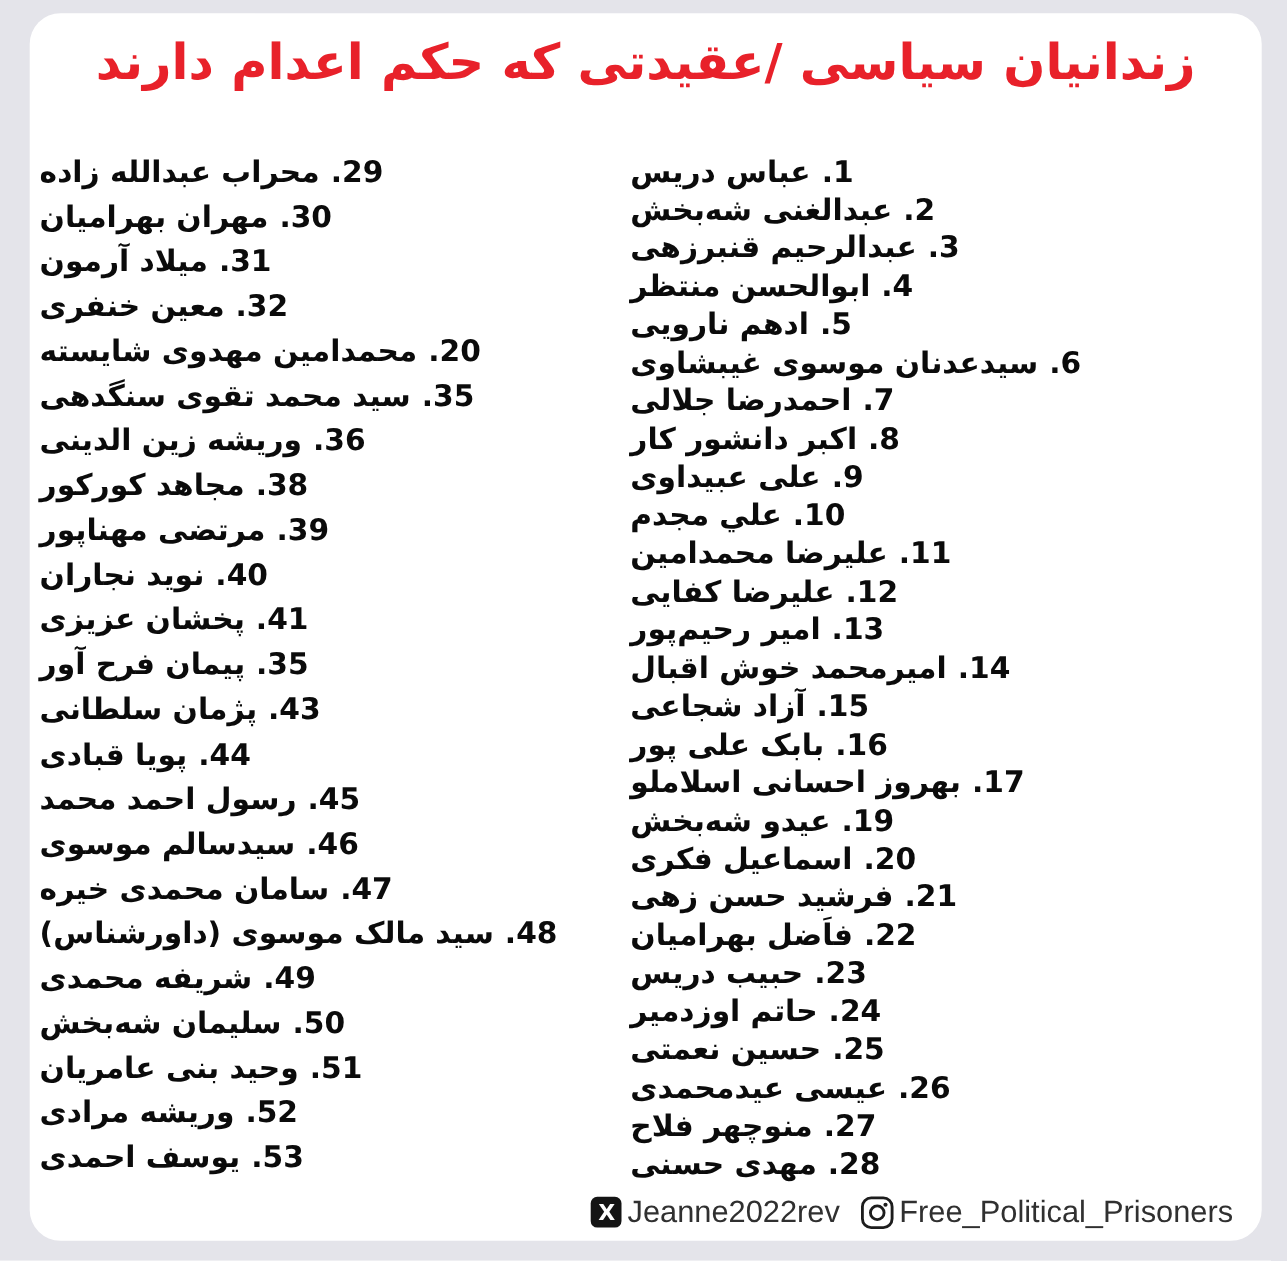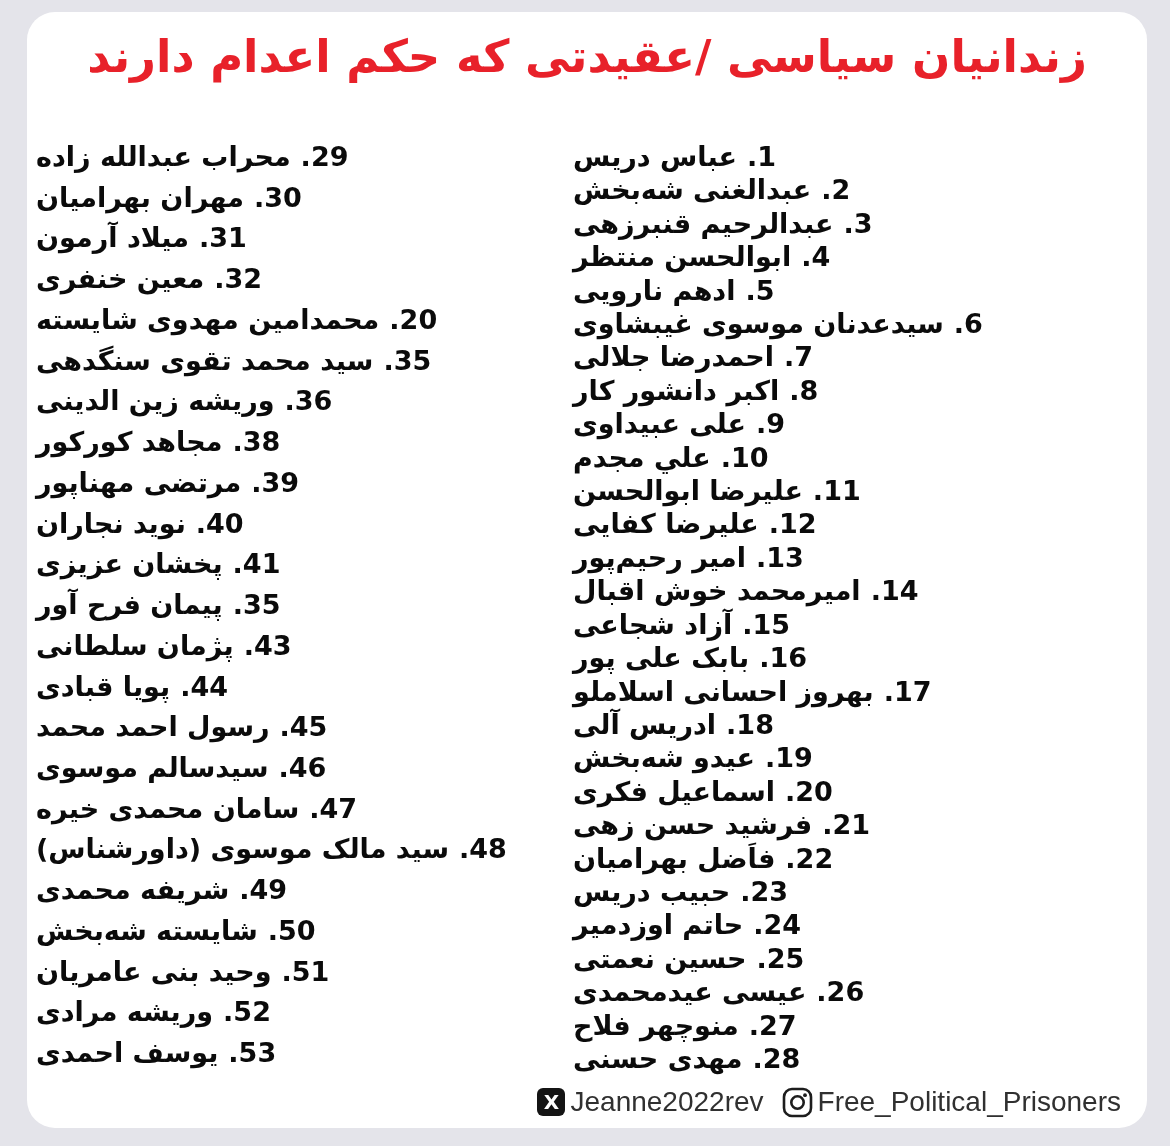--- a/index.html
+++ b/index.html
@@ -76,28 +76,27 @@
       <div class="row"><span class="num">1.</span><span class="name">عباس دریس</span></div>
       <div class="row"><span class="num">2.</span><span class="name">عبدالغنی شه‌بخش</span></div>
       <div class="row"><span class="num">3.</span><span class="name">عبدالرحیم قنبرزهی</span></div>
       <div class="row"><span class="num">4.</span><span class="name">ابوالحسن منتظر</span></div>
       <div class="row"><span class="num">5.</span><span class="name">ادهم نارویی</span></div>
       <div class="row"><span class="num">6.</span><span class="name">سیدعدنان موسوی غیبشاوی</span></div>
       <div class="row"><span class="num">7.</span><span class="name">احمدرضا جلالی</span></div>
       <div class="row"><span class="num">8.</span><span class="name">اکبر دانشور کار</span></div>
       <div class="row"><span class="num">9.</span><span class="name">علی عبیداوی</span></div>
       <div class="row"><span class="num">10.</span><span class="name">علي مجدم</span></div>
-      <div class="row"><span class="num">11.</span><span class="name">علیرضا ابوالحسن</span></div>
+      <div class="row"><span class="num">11.</span><span class="name">علیرضا محمدامین</span></div>
       <div class="row"><span class="num">12.</span><span class="name">علیرضا کفایی</span></div>
       <div class="row"><span class="num">13.</span><span class="name">امیر رحیم‌پور</span></div>
       <div class="row"><span class="num">14.</span><span class="name">امیرمحمد خوش اقبال</span></div>
       <div class="row"><span class="num">15.</span><span class="name">آزاد شجاعی</span></div>
       <div class="row"><span class="num">16.</span><span class="name">بابک علی پور</span></div>
       <div class="row"><span class="num">17.</span><span class="name">بهروز احسانی اسلاملو</span></div>
-      <div class="row"><span class="num">18.</span><span class="name">ادریس آلی</span></div>
       <div class="row"><span class="num">19.</span><span class="name">عیدو شه‌بخش</span></div>
       <div class="row"><span class="num">20.</span><span class="name">اسماعیل فکری</span></div>
       <div class="row"><span class="num">21.</span><span class="name">فرشید حسن زهی</span></div>
       <div class="row"><span class="num">22.</span><span class="name">فاَضل بهرامیان</span></div>
       <div class="row"><span class="num">23.</span><span class="name">حبیب دریس</span></div>
       <div class="row"><span class="num">24.</span><span class="name">حاتم اوزدمیر</span></div>
       <div class="row"><span class="num">25.</span><span class="name">حسین نعمتی</span></div>
       <div class="row"><span class="num">26.</span><span class="name">عیسی عیدمحمدی</span></div>
       <div class="row"><span class="num">27.</span><span class="name">منوچهر فلاح</span></div>
       <div class="row"><span class="num">28.</span><span class="name">مهدی حسنی</span></div>
@@ -116,21 +115,21 @@
       <div class="row"><span class="num">40.</span><span class="name">نوید نجاران</span></div>
       <div class="row"><span class="num">41.</span><span class="name">پخشان عزیزی</span></div>
       <div class="row"><span class="num">35.</span><span class="name">پیمان فرح آور</span></div>
       <div class="row"><span class="num">43.</span><span class="name">پژمان سلطانی</span></div>
       <div class="row"><span class="num">44.</span><span class="name">پویا قبادی</span></div>
       <div class="row"><span class="num">45.</span><span class="name">رسول احمد محمد</span></div>
       <div class="row"><span class="num">46.</span><span class="name">سیدسالم موسوی</span></div>
       <div class="row"><span class="num">47.</span><span class="name">سامان محمدی خیره</span></div>
       <div class="row"><span class="num">48.</span><span class="name">سید مالک موسوی (داورشناس)</span></div>
       <div class="row"><span class="num">49.</span><span class="name">شریفه محمدی</span></div>
-      <div class="row"><span class="num">50.</span><span class="name">شایسته شه‌بخش</span></div>
+      <div class="row"><span class="num">50.</span><span class="name">سلیمان شه‌بخش</span></div>
       <div class="row"><span class="num">51.</span><span class="name">وحید بنی عامریان</span></div>
       <div class="row"><span class="num">52.</span><span class="name">وریشه مرادی</span></div>
       <div class="row"><span class="num">53.</span><span class="name">یوسف احمدی</span></div>
     </div>
 
   <div class="footer">
     <span class="social">
       <span class="x-badge">
         <span class="x-glyph">X</span>
       </span>

